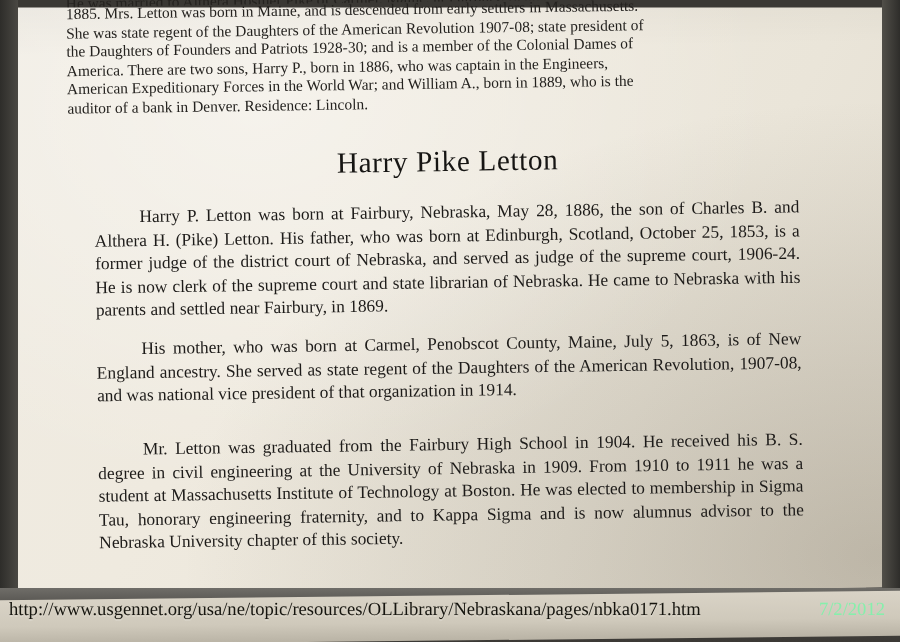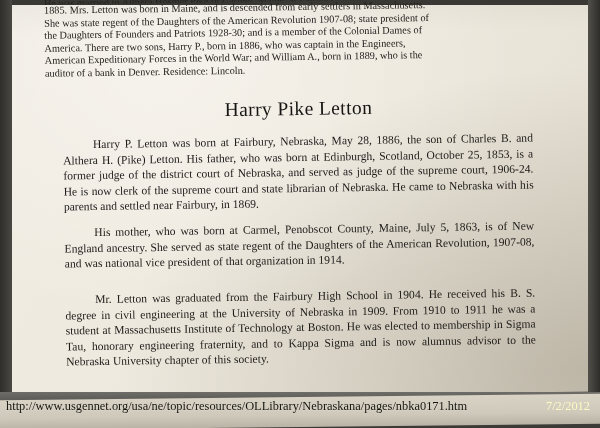--- a/index.html
+++ b/index.html
@@ -111,21 +111,21 @@
     color: #111;
   }
   #footer-url {
     font-size: 12.4px;
     color: #16150f;
     white-space: nowrap;
     text-shadow: 0 1px 0 rgba(255,255,255,0.18);
   }
   #footer-date {
     font-size: 12.4px;
-    color: #fef9c3;
+    color: #86efac;
     white-space: nowrap;
     padding-right: 4px;
   }
   
   #footer-paper {
     position: absolute;
     left: -10px;
     bottom: 1px;
     width: 620px;
     height: 30px;

